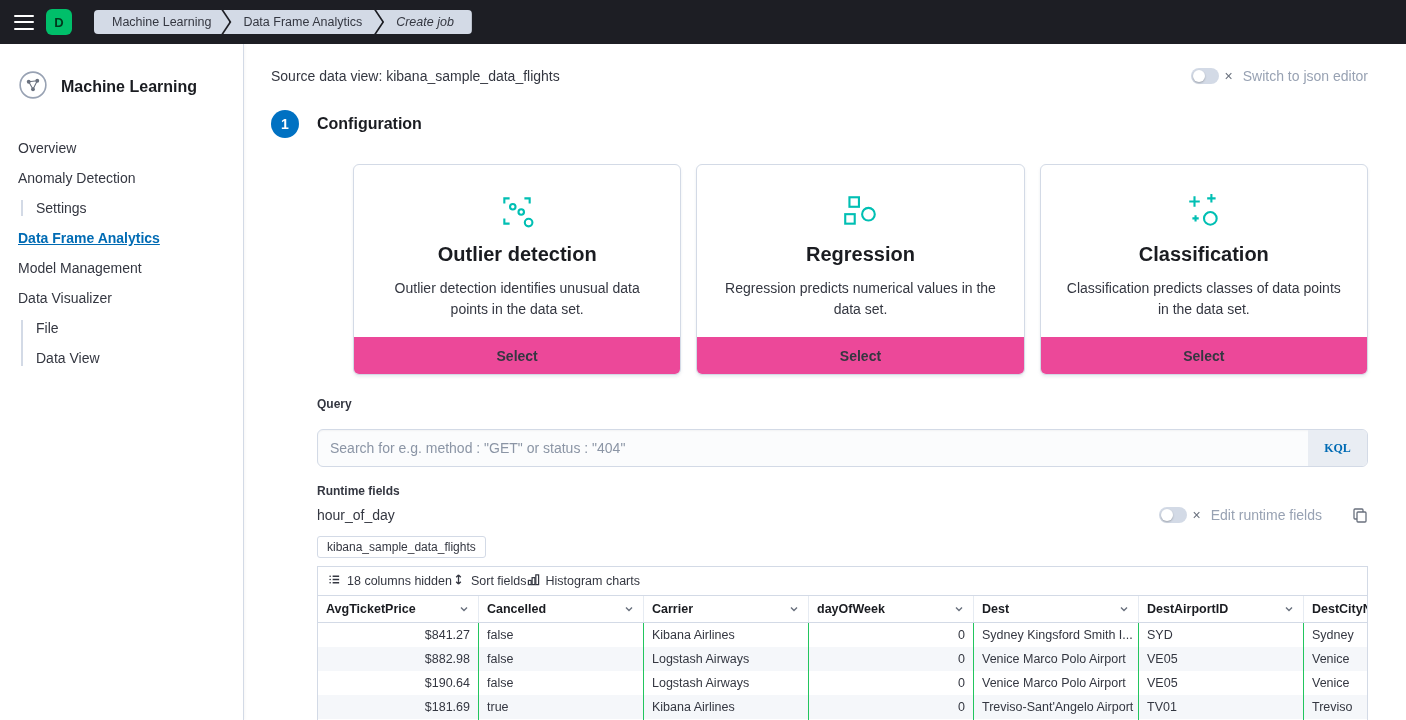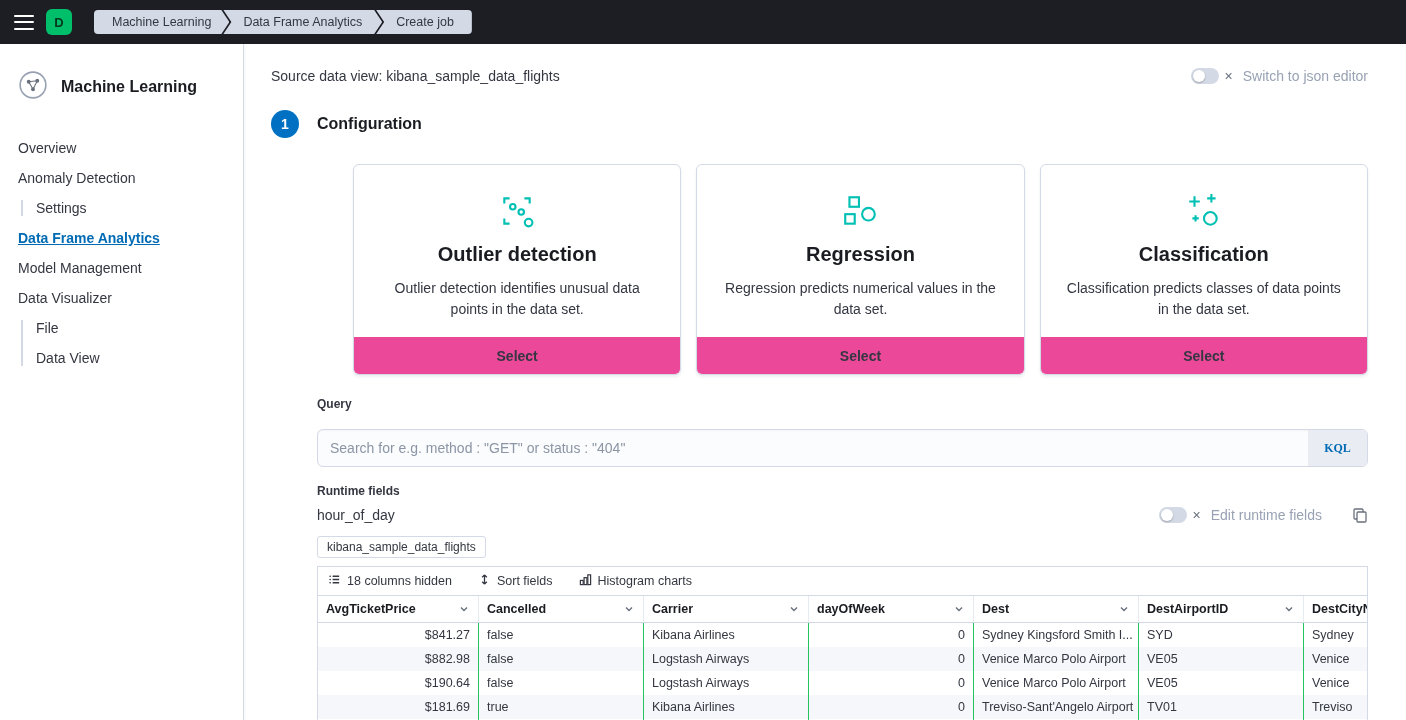--- a/index.html
+++ b/index.html
@@ -11,21 +11,21 @@
     display:flex; align-items:center; padding:0 14px; gap:12px; z-index:30; }
   .hamburger { width:20px; height:15px; display:flex; flex-direction:column; justify-content:space-between; cursor:pointer; }
   .hamburger span { display:block; height:2px; background:#fff; border-radius:1px; }
   .space-avatar { width:26px; height:26px; border-radius:6px; background:#00bf6a; color:#00391d;
     font-size:13px; font-weight:700; display:flex; align-items:center; justify-content:center; cursor:pointer; }
   .breadcrumbs { display:flex; align-items:center; margin-left:10px; }
   .crumb { background:#d3dae6; color:#343741; font-size:12.5px; height:24px; line-height:24px;
     padding:0 18px; cursor:pointer; white-space:nowrap; }
   .crumb.first { clip-path:polygon(0 0,calc(100% - 8px) 0,100% 50%,calc(100% - 8px) 100%,0 100%); border-radius:4px 0 0 4px; }
   .crumb.mid  { clip-path:polygon(0 0,calc(100% - 8px) 0,100% 50%,calc(100% - 8px) 100%,0 100%,8px 50%); margin-left:-6px; padding:0 20px; }
-  .crumb.last { clip-path:polygon(0 0,100% 0,100% 100%,0 100%,8px 50%); margin-left:-6px; padding-left:20px; border-radius:0 4px 4px 0; }
+  .crumb.last { clip-path:polygon(0 0,100% 0,100% 100%,0 100%,8px 50%); margin-left:-6px; padding-left:20px; border-radius:0 4px 4px 0;font-style:italic; }
 
   
   .sidebar { position:absolute; top:44px; left:0; width:244px; bottom:0; background:#fff;
     border-right:1px solid #d3dae6; box-shadow:1px 0 3px rgba(0,0,0,.04); z-index:20; }
   .sb-header { display:flex; align-items:center; gap:13px; padding:26px 16px 20px 18px; }
   .sb-title { font-size:16px; font-weight:700; color:#1a1c21; }
   .nav { padding:16px 16px 0 18px; }
   .nav-item { font-size:14px; color:#343741; margin-bottom:14px; cursor:pointer; white-space:nowrap; }
   .nav-item.active { color:#006bb4; font-weight:700; text-decoration:underline; }
   .sub { border-left:2px solid #d3dae6; margin:0 0 0 3px; padding-left:13px; }
@@ -72,21 +72,21 @@
   .runtime-section { margin-top:17px; }
   .runtime-row { display:flex; justify-content:space-between; align-items:center; margin-top:9px; }
   .runtime-name { font-size:14px; color:#343741; }
   .runtime-right { display:flex; align-items:center; gap:6px; }
   .copy-btn { margin-left:24px; cursor:pointer; display:flex; }
 
   .index-badge { display:inline-block; margin-top:13px; border:1px solid #d3dae6; border-radius:3px;
     background:#fff; padding:3px 9px; font-size:12px; color:#343741; }
 
   .grid { margin-top:8px; border:1px solid #d3dae6; overflow:hidden; }
-  .grid-toolbar { display:flex; align-items:center; gap:26px; padding:6px 10px; }
+  .grid-toolbar { display:flex; align-items:center; padding:6px 10px; }
   .tb-btn { display:flex; align-items:center; gap:6px; font-size:12.5px; color:#343741; cursor:pointer; white-space:nowrap; }
   .grid-inner { width:1146px; }
   .grid-head { display:flex; border-top:1px solid #d3dae6; border-bottom:1px solid #d3dae6; }
   .hcell { display:flex; align-items:center; justify-content:space-between; gap:0; padding:0 8px; height:26px;
     font-size:12.5px; font-weight:700; color:#1a1c21; border-right:1px solid #e6ebf2; cursor:pointer;
     white-space:nowrap; overflow:hidden; flex:none; }
   .grid-row { display:flex; height:24px; }
   .grid-row.stripe { background:#f5f7fa; }
   .cell { padding:0 8px; line-height:24px; font-size:12.5px; color:#343741; border-right:1px solid #22c55e;
     white-space:nowrap; overflow:hidden; flex:none; }

